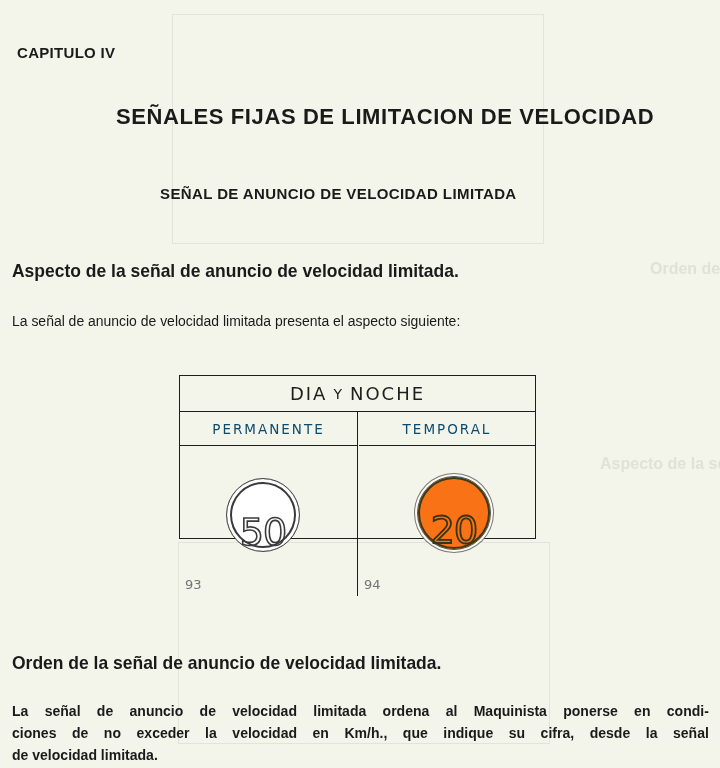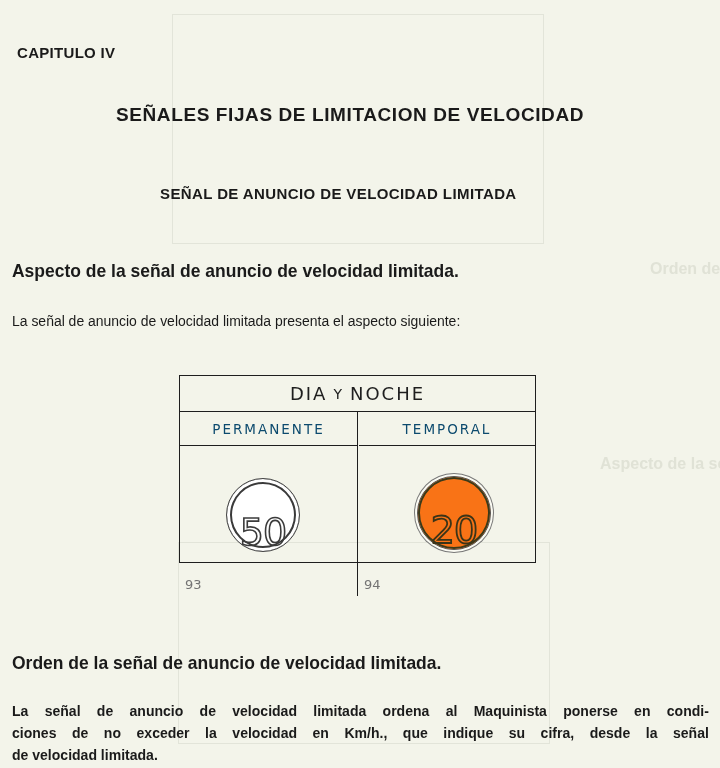--- a/index.html
+++ b/index.html
@@ -37,21 +37,21 @@
       text-align: left;
       font-weight: bold;
       font-size: 15px;
       letter-spacing: 0.3px;
       padding-left: 17px;
     }
     .chapter span { display:inline-block; transform: translateX(0px); }
     .main-title {
       left: 116px; top: 104px;
       font-weight: bold;
-      font-size: 19px;
+      font-size: 22px;
       letter-spacing: 0.6px;
     }
     .sub-title {
       left: 160px; top: 185px;
       font-weight: bold;
       font-size: 15px;
       letter-spacing: 0.4px;
     }
     .h2 {
       left: 12px;
@@ -76,21 +76,21 @@
       transform-origin: left top;
       white-space: normal;
     }
     .para-bold .line { display:block; text-align: justify; text-align-last: justify; }
     .para-bold .line.last { text-align-last: left; }
 
     
     .sign-table {
       position: absolute;
       left: 179px; top: 375px;
-      width: 357px; height: 188px;
+      width: 357px; height: 164px;
       border: 1.5px solid #1e1e1e;
       box-sizing: border-box;
     }
     .st-head {
       position: absolute; left: 0; top: 0; width: 100%; height: 35px;
       border-bottom: 1.5px solid #1e1e1e;
       display: flex; align-items: center; justify-content: center;
       font-size: 18px; letter-spacing: 2px;
       font-family: "DejaVu Sans", sans-serif;
       font-weight: normal;

